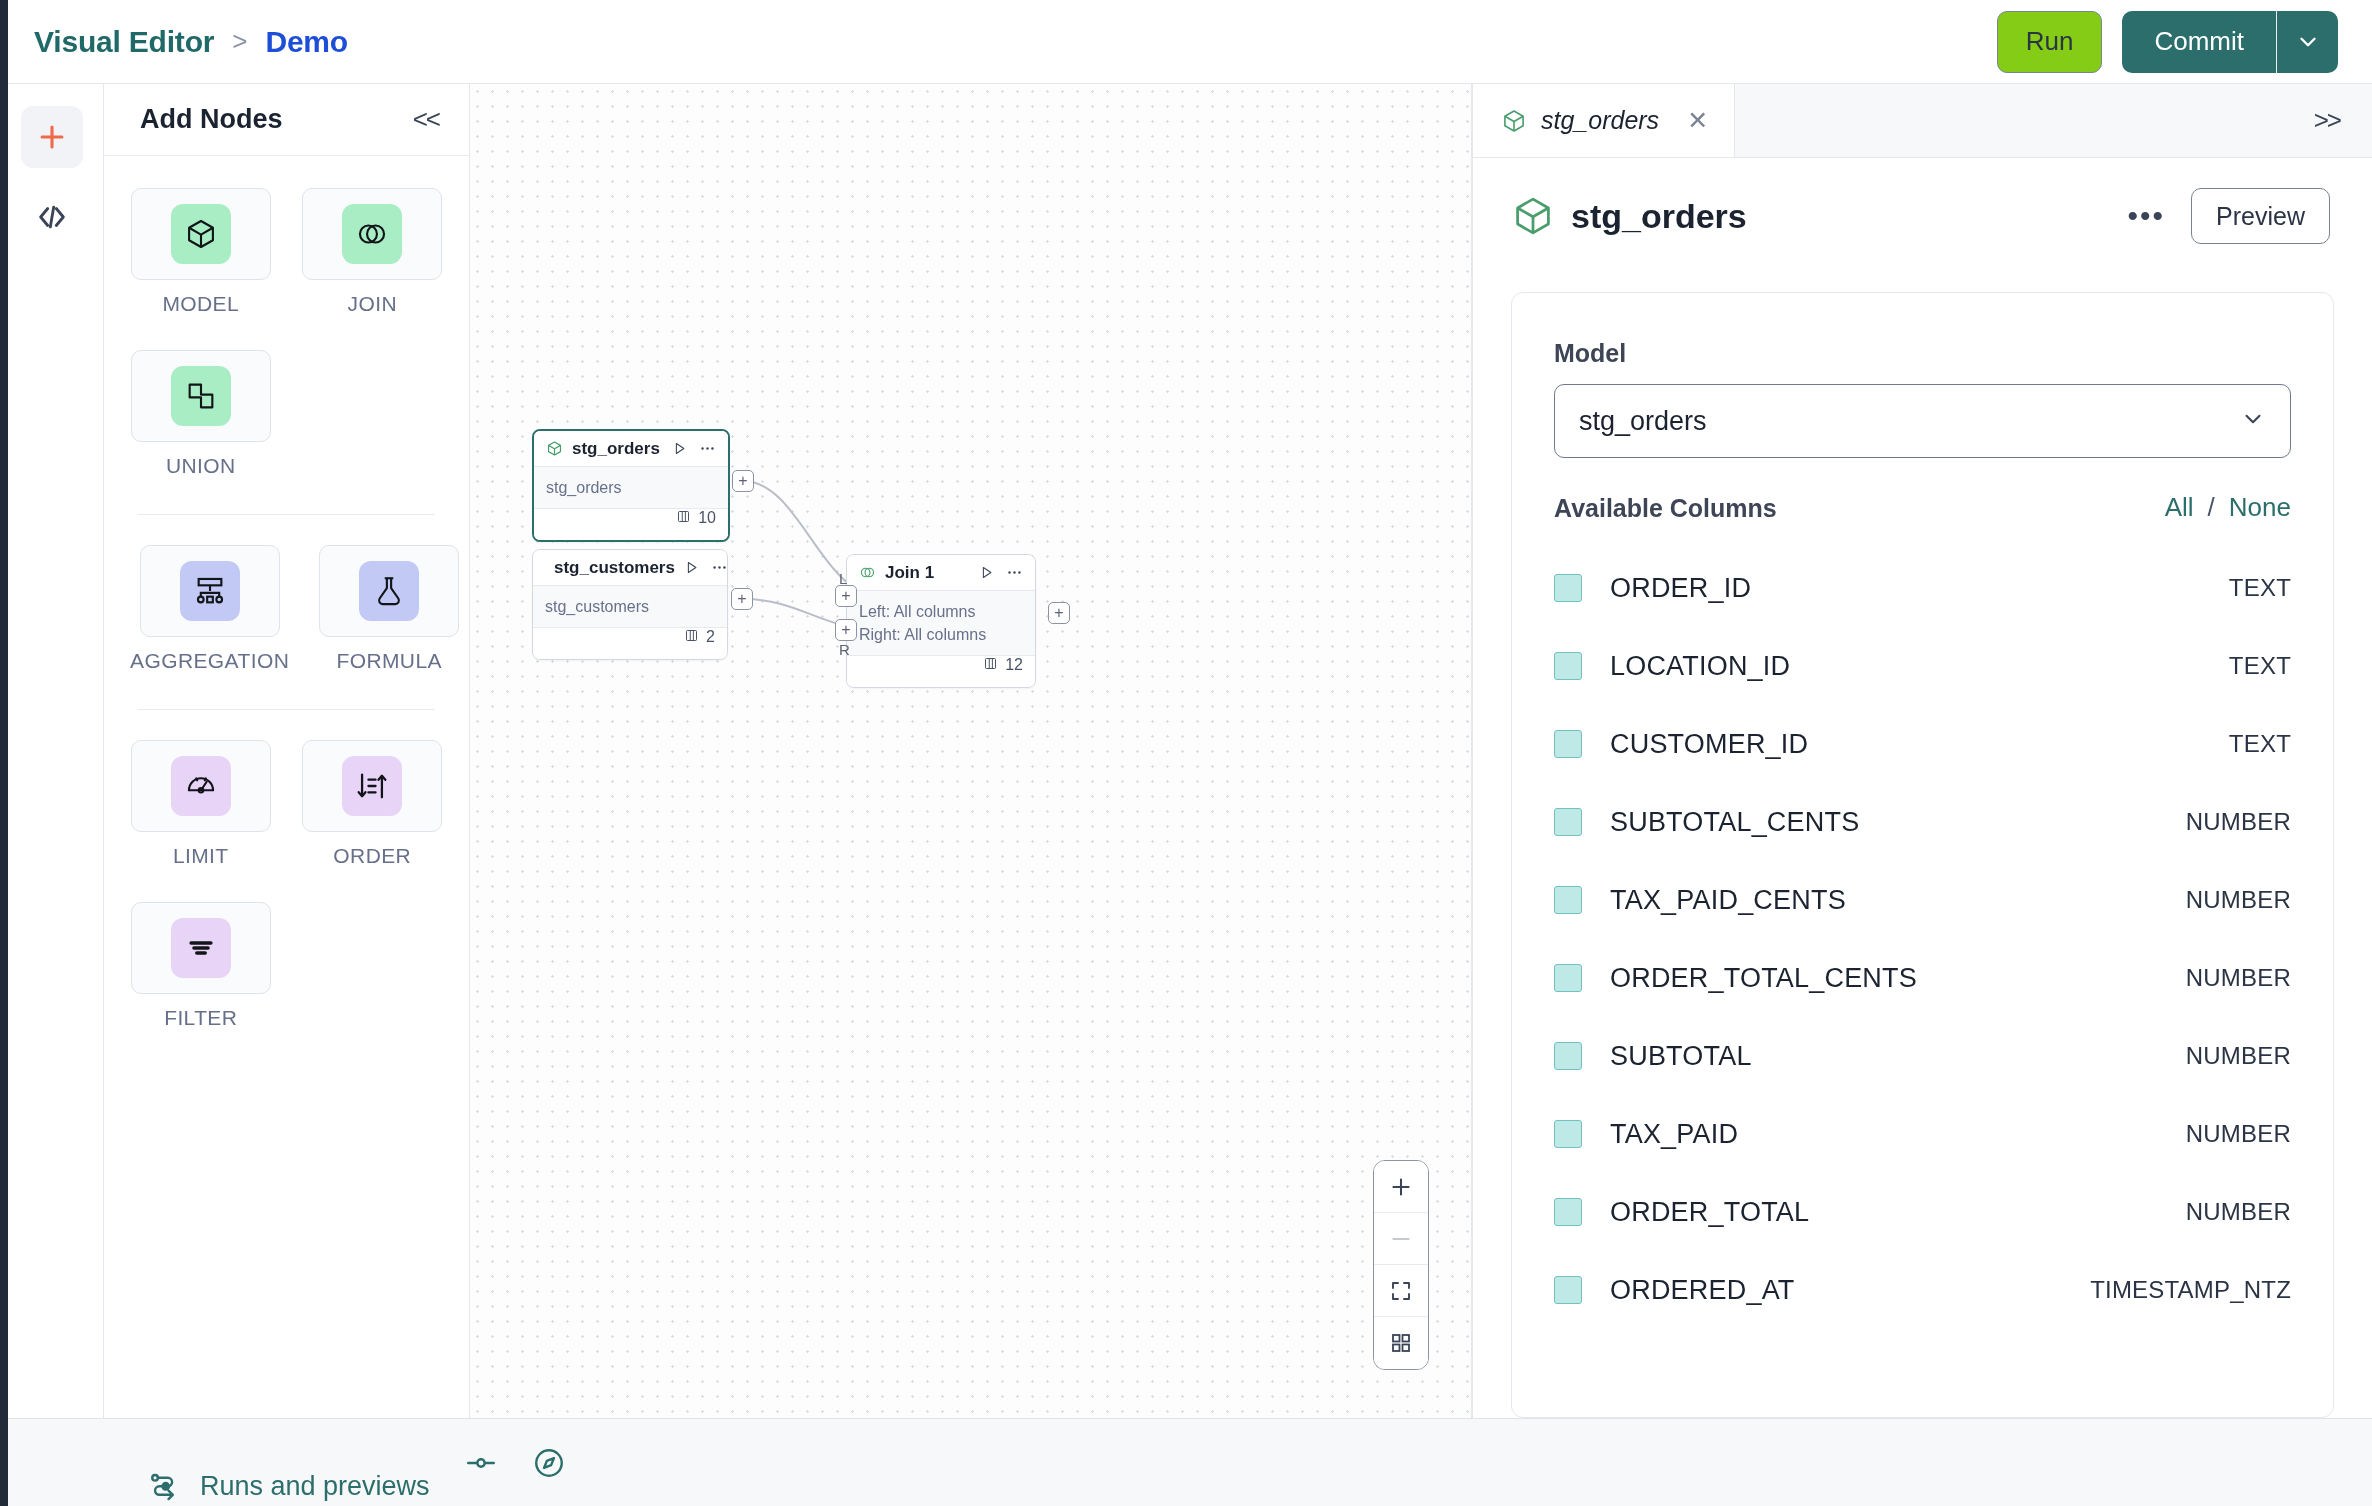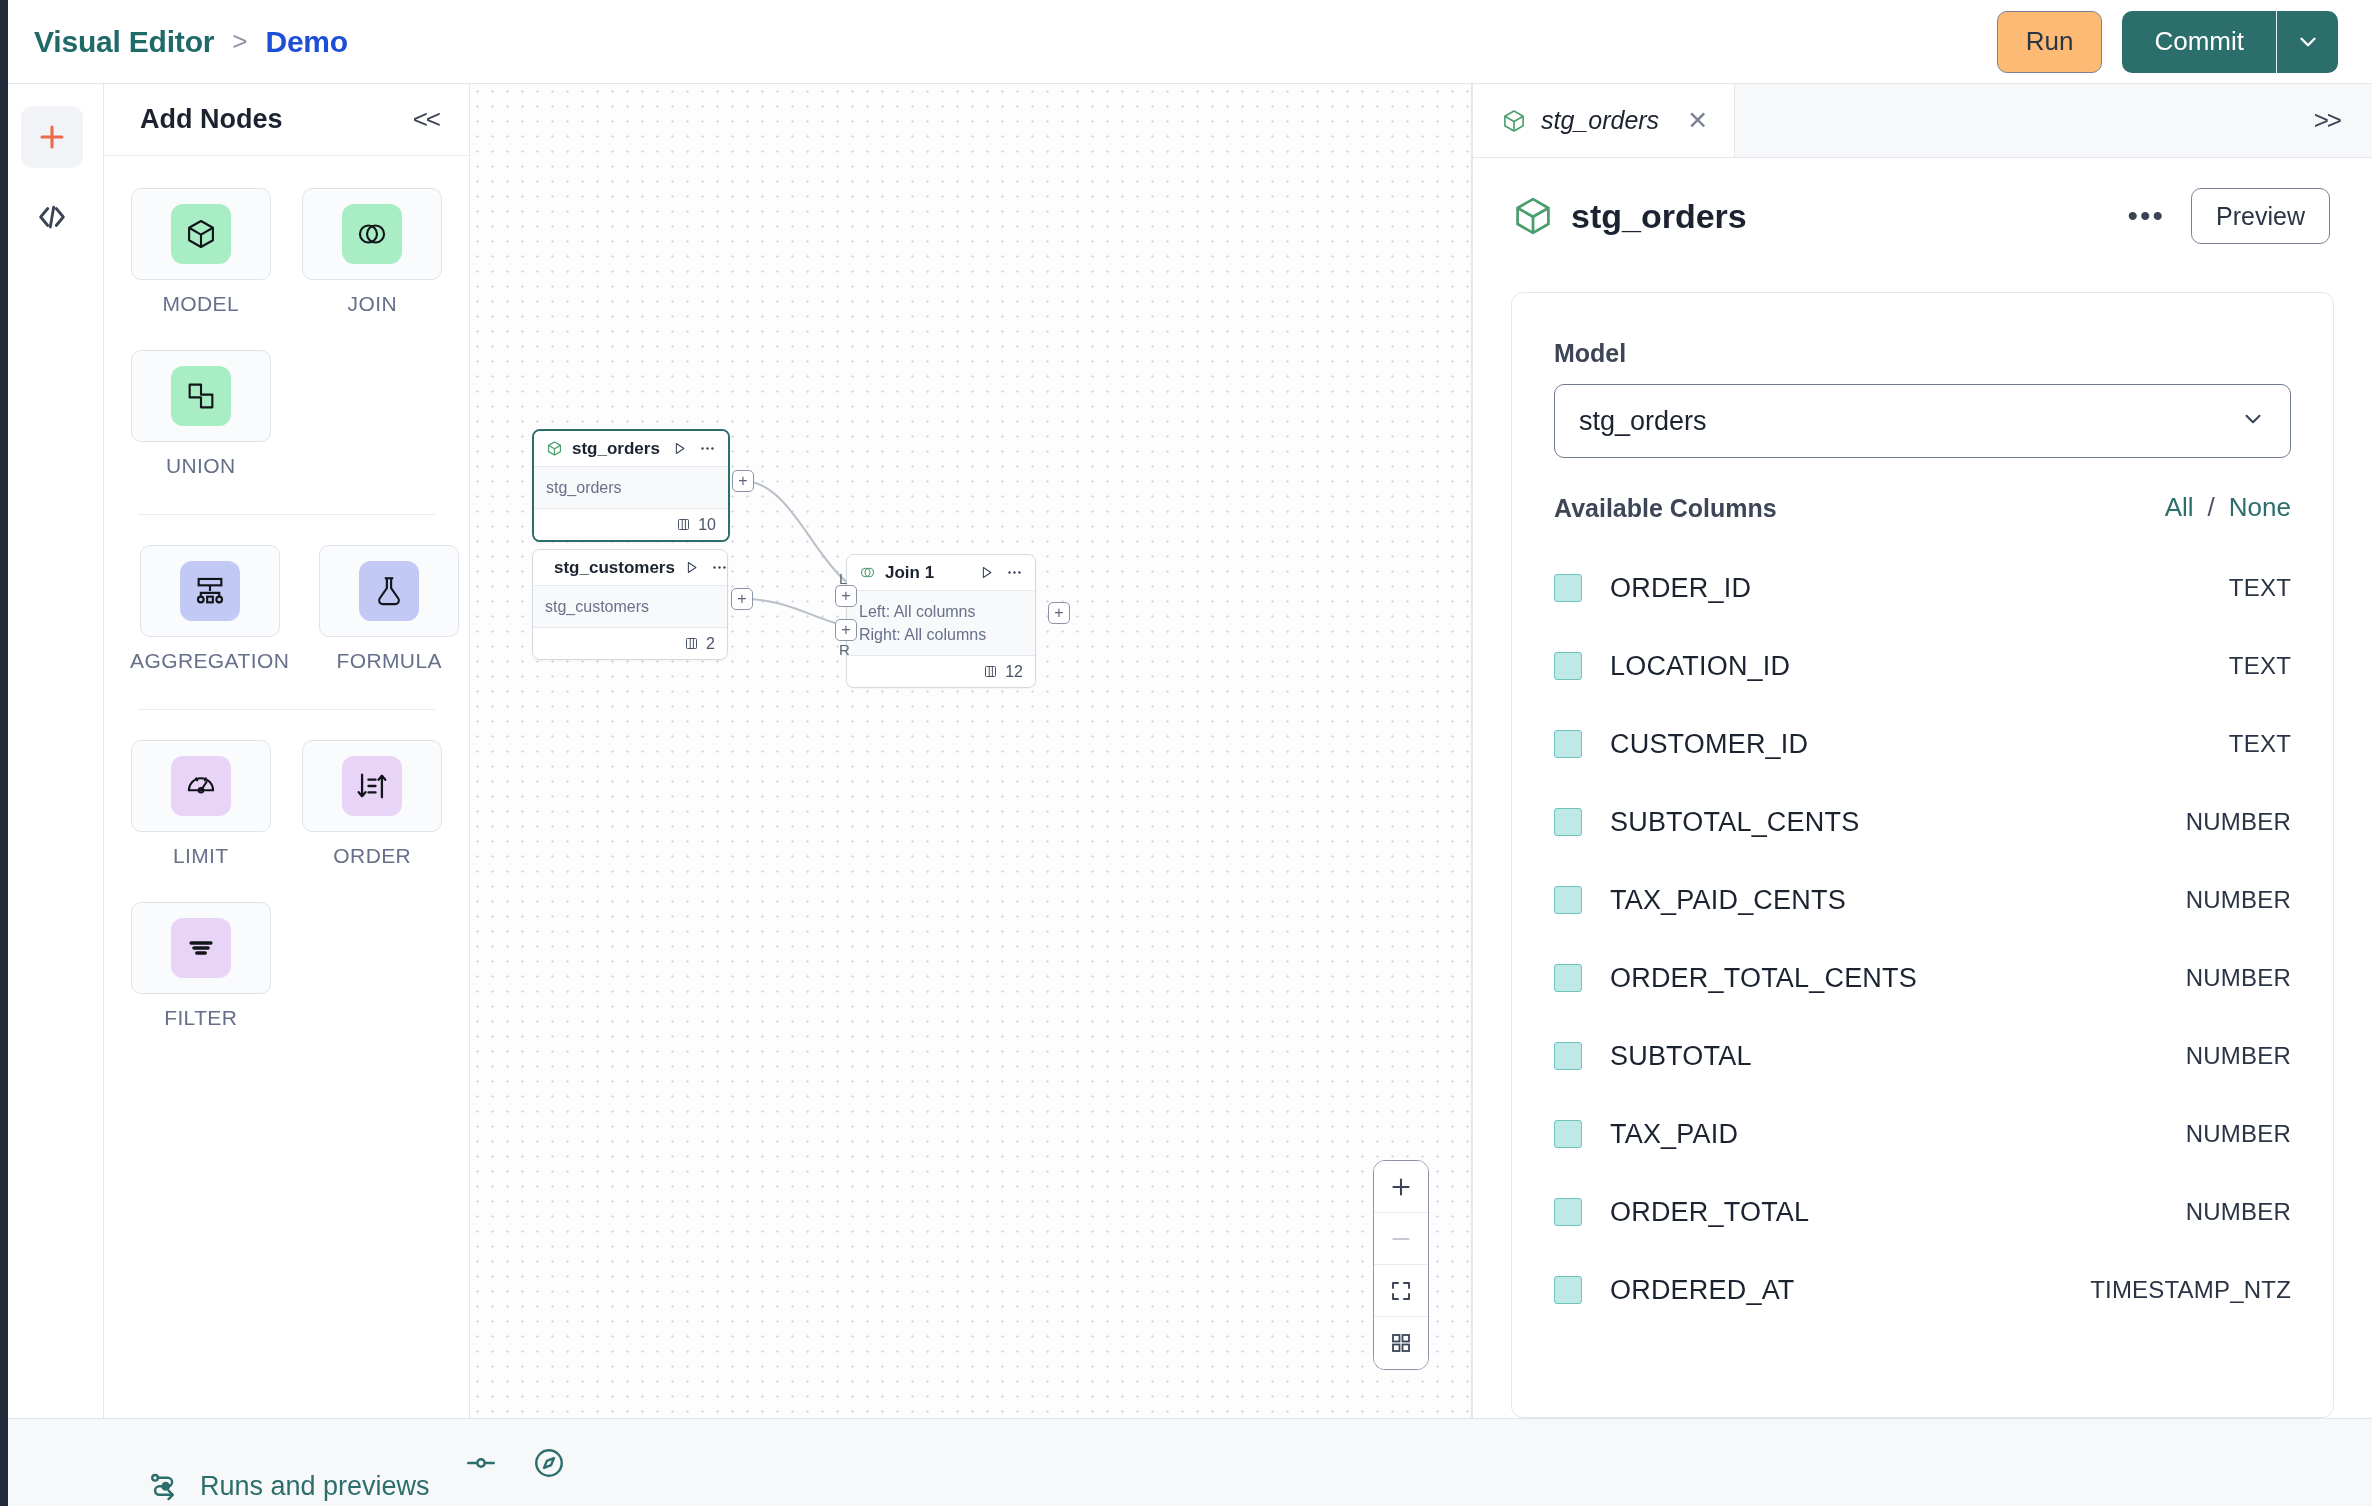--- a/index.html
+++ b/index.html
@@ -22,21 +22,21 @@
     position: relative; z-index: 30;
   }
   .breadcrumb { display: flex; align-items: center; gap: 18px; }
   .crumb-link { font-size: 30px; font-weight: 700; color: #1f6a68; letter-spacing: -0.2px; cursor: pointer; }
   .crumb-sep { font-size: 26px; color: #8a93a5; font-weight: 400; }
   .crumb-current { font-size: 30px; font-weight: 700; color: #1d4ed8; letter-spacing: -0.2px; }
   .topbar-actions { margin-left: auto; display: flex; align-items: center; gap: 20px; }
   .btn-run {
     height: 62px; padding: 0 28px;
     border: 1.5px solid #7a8296; border-radius: 10px;
-    background: #fdba74; color: #2b3445;
+    background: #84cc16; color: #2b3445;
     font-size: 26px; font-family: inherit; cursor: pointer;
     display: flex; align-items: center;
   }
   .commit-group { display: flex; align-items: stretch; border-radius: 10px; overflow: hidden; }
   .btn-commit {
     height: 62px; padding: 0 32px;
     background: #2c6e6b; color: #fff; border: none;
     font-size: 26px; font-family: inherit; cursor: pointer;
     display: flex; align-items: center;
   }
@@ -125,21 +125,21 @@
   .fnode-head {
     height: 36px; display: flex; align-items: center; gap: 9px;
     padding: 0 12px; background: #fff;
     border-bottom: 1px solid #e6e9ee;
   }
   .fnode-title { font-size: 17px; font-weight: 700; color: #1b2330; }
   .fnode-head-actions { margin-left: auto; display: flex; align-items: center; gap: 12px; }
   .fnode-body { padding: 9px 12px; background: #f8f9fb; min-height: 34px; }
   .fnode-body-text { font-size: 16px; color: #68708a; line-height: 1.45; }
   .fnode-foot {
-    height: 32px; display: flex; align-items: center; justify-content: flex-end; gap: 7px;
+    height: 32px; display: flex; align-items: flex-start; justify-content: flex-end; gap: 7px;
     padding: 0 12px; background: #fff; border-top: 1px solid #e6e9ee;
   }
   .fnode-count { font-size: 16px; color: #4a5367; }
 
   
   .handle {
     position: absolute; width: 22px; height: 22px;
     border: 1px solid #8b93a4; border-radius: 5px; background: #fff;
     display: flex; align-items: center; justify-content: center;
     font-size: 16px; color: #5c6477; line-height: 1; cursor: pointer;

